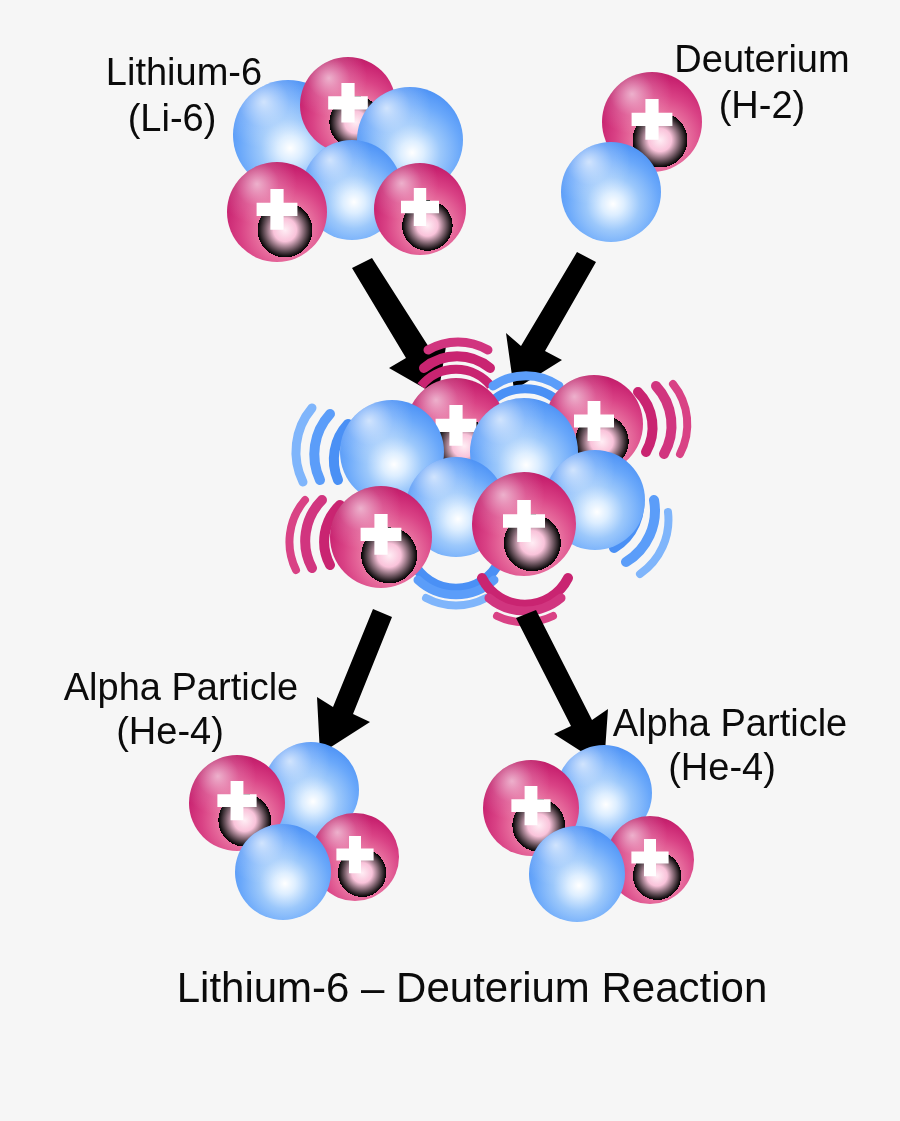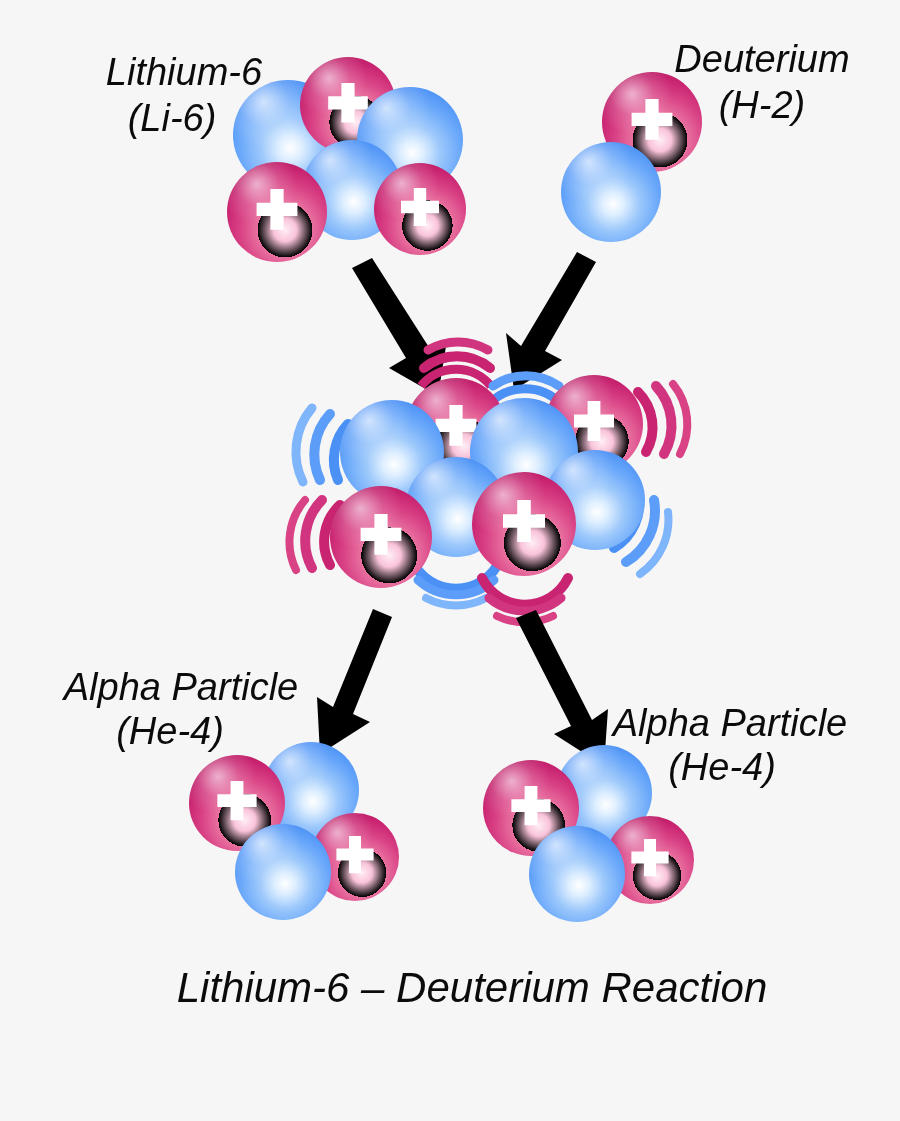--- a/index.html
+++ b/index.html
@@ -10,21 +10,20 @@
   }
   body {
     font-family: "Liberation Sans", sans-serif;
   }
   #stage {
     position: relative;
     width: 900px;
     height: 1121px;
     background: #f6f6f6;
     overflow: hidden;
-    font-style: italic;
   }
   svg#diagram {
     position: absolute;
     top: 0;
     left: 0;
     width: 900px;
     height: 1121px;
     display: block;
   }
   .lbl {

